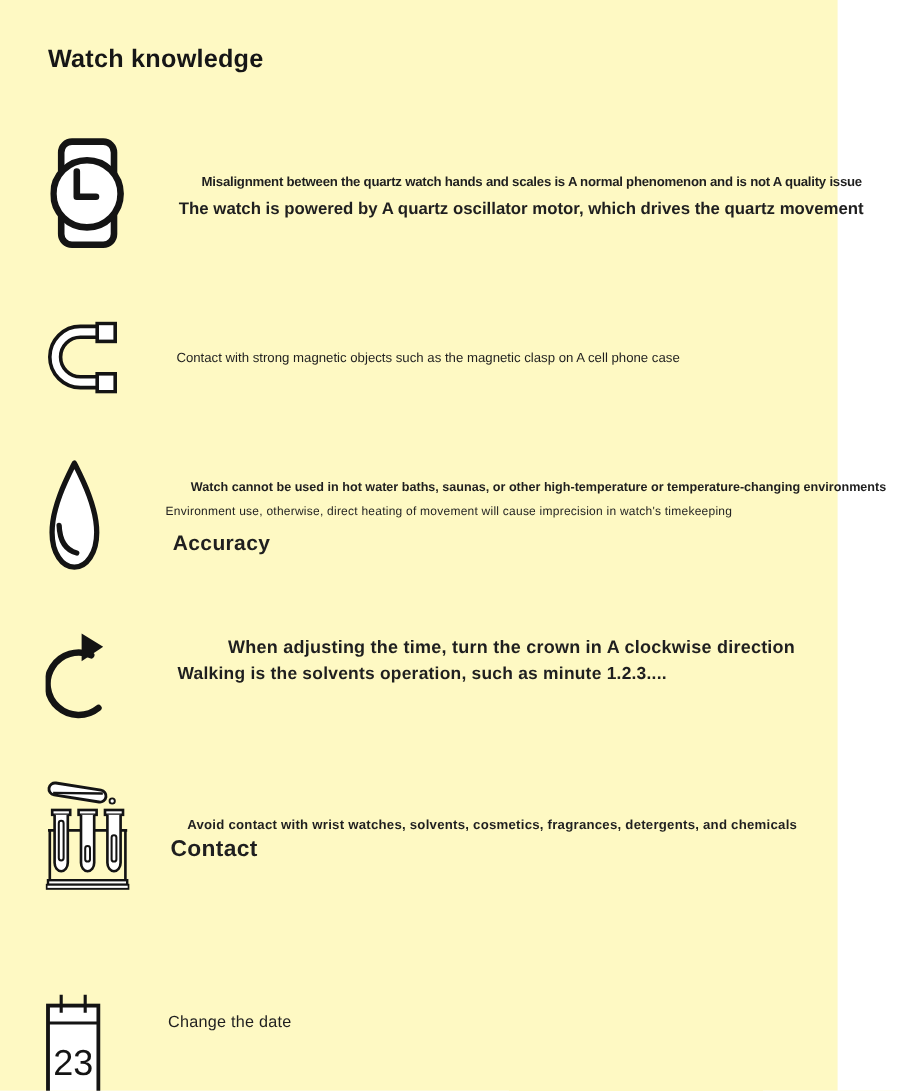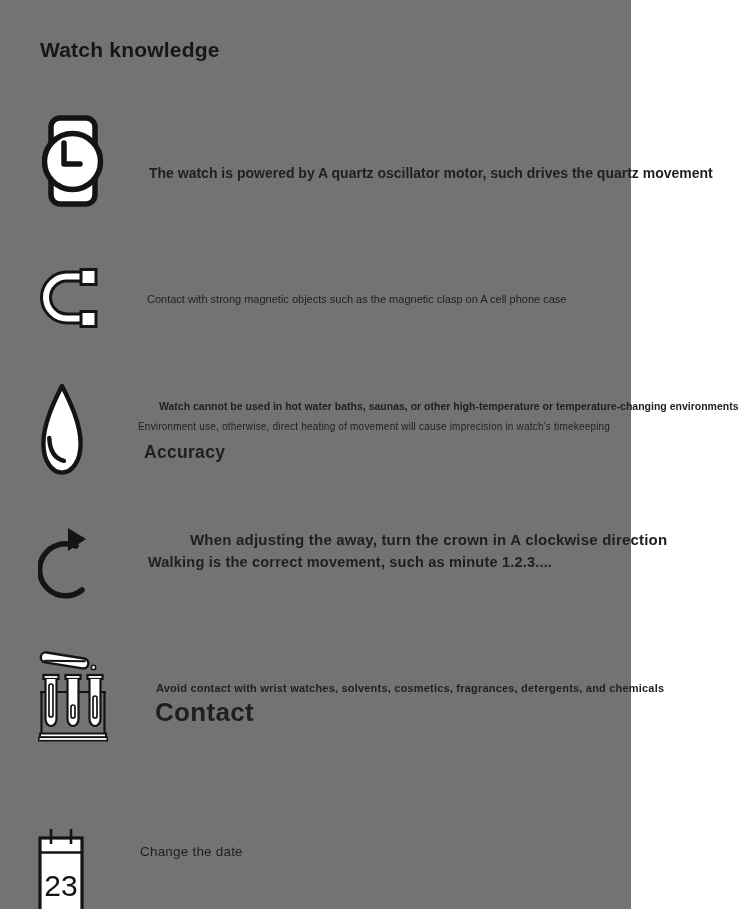--- a/index.html
+++ b/index.html
@@ -4,21 +4,21 @@
 <style>
   html,body { margin:0; padding:0; }
   body {
     width:750px; height:909px;
     background:#ffffff;
     font-family:"Liberation Sans", sans-serif;
     color:#1e1e1e;
     position:relative;
     overflow:hidden;
   }
-  .page { position:absolute; inset:0; width:631px; height:909px; background:#737373; }
+  .page { position:absolute; inset:0; width:698px; height:909px; background:#fef9c3; }
 
   .page-title {
     position:absolute; left:40px; top:38px;
     font-size:21px; font-weight:700; letter-spacing:.2px; color:#161616;
     white-space:nowrap;
   }
 
   .icon { position:absolute; }
   .icon svg { display:block; width:100%; height:100%; }
 
@@ -43,21 +43,21 @@
 
   
   .icon-rotate  { left:38px;  top:526px; width:60px; height:80px; }
   .s3l0 { left:190px; top:531px; font-size:15px;   font-weight:700; letter-spacing:.2px; }
   .s3l1 { left:148px; top:554px; font-size:14.5px; font-weight:700; letter-spacing:.2px; }
   .s3l2 { left:153px; top:581px; font-size:12.5px; font-weight:500; letter-spacing:.2px; }
 
   
   .icon-tubes   { left:38px;  top:650px; width:70px; height:92px; }
   .s4l0 { left:156px; top:682px; font-size:11px; font-weight:600; letter-spacing:.2px; }
-  .s4l1 { left:142px; top:697px; font-size:26px;   font-weight:700; letter-spacing:.3px;margin-left:13px; }
+  .s4l1 { left:142px; top:697px; font-size:19px;   font-weight:700; letter-spacing:.3px; }
 
   
   .icon-calendar{ left:38px;  top:828px; width:46px; height:88px; }
   .s5l0 { left:210px; top:822px; font-size:15px;   font-weight:700; letter-spacing:.3px; }
   .s5l1 { left:140px; top:844px; font-size:13.5px; font-weight:400; letter-spacing:.2px; }
 
   .cal-num { font-family:"Liberation Sans", sans-serif; }
 </style>
 </head>
 <body>
@@ -66,21 +66,22 @@
 
   <div class="page-title">Watch knowledge</div>
 
   <div class="icon icon-watch">
     <svg viewBox="0 0 62 92" fill="none" xmlns="http://www.w3.org/2000/svg">
       <rect x="9" y="3" width="44" height="86" rx="9" fill="#fff" stroke="#141414" stroke-width="5.5"></rect>
       <circle cx="30.5" cy="46.5" r="28" fill="#fff" stroke="#141414" stroke-width="5.5"></circle>
       <path d="M22 28 V49 H38" stroke="#141414" stroke-width="5.5" stroke-linecap="round" stroke-linejoin="round"></path>
     </svg>
   </div>
-  <div class="t s0l1">The watch is powered by A quartz oscillator motor, such drives the quartz movement</div>
+  <div class="t s0l0">Misalignment between the quartz watch hands and scales is A normal phenomenon and is not A quality issue</div>
+  <div class="t s0l1">The watch is powered by A quartz oscillator motor, which drives the quartz movement</div>
 
   <div class="icon icon-magnet">
     <svg viewBox="0 0 58 60" fill="none" xmlns="http://www.w3.org/2000/svg">
       <path d="M50 8.5 H27 A21 21 0 0 0 27 50.5 H50" stroke="#141414" stroke-width="12"></path>
       <path d="M50 8.5 H27 A21 21 0 0 0 27 50.5 H50" stroke="#ffffff" stroke-width="6"></path>
       <rect x="41" y="1.5" width="15" height="15" fill="#fff" stroke="#141414" stroke-width="3"></rect>
       <rect x="41" y="43.5" width="15" height="15" fill="#fff" stroke="#141414" stroke-width="3"></rect>
     </svg>
   </div>
   <div class="t s1l2">Contact with strong magnetic objects such as the magnetic clasp on A cell phone case</div>
@@ -94,22 +95,22 @@
   <div class="t s2l0">Watch cannot be used in hot water baths, saunas, or other high-temperature or temperature-changing environments</div>
   <div class="t s2l1">Environment use, otherwise, direct heating of movement will cause imprecision in watch's timekeeping</div>
   <div class="t s2l2">Accuracy</div>
 
   <div class="icon icon-rotate">
     <svg viewBox="0 0 60 80" fill="none" xmlns="http://www.w3.org/2000/svg">
       <path d="M44 64 A26 26 0 1 1 38 20" stroke="#141414" stroke-width="5.5" stroke-linecap="round"></path>
       <polygon points="30,2 48,13 30,25" fill="#141414"></polygon>
     </svg>
   </div>
-  <div class="t s3l0">When adjusting the away, turn the crown in A clockwise direction</div>
-  <div class="t s3l1">Walking is the correct movement, such as minute 1.2.3....</div>
+  <div class="t s3l0">When adjusting the time, turn the crown in A clockwise direction</div>
+  <div class="t s3l1">Walking is the solvents operation, such as minute 1.2.3....</div>
 
   <div class="icon icon-tubes">
     <svg viewBox="0 0 70 92" fill="none" xmlns="http://www.w3.org/2000/svg">
       <g transform="rotate(9 5 6)">
         <rect x="3" y="2" width="48" height="10" rx="5" fill="#fff" stroke="#141414" stroke-width="2.4"></rect>
         <line x1="7" y1="10.5" x2="48" y2="4.5" stroke="#141414" stroke-width="2"></line>
       </g>
       <circle cx="55.5" cy="17.5" r="2.2" fill="#fff" stroke="#141414" stroke-width="1.6"></circle>
       <line x1="2" y1="42" x2="68" y2="42" stroke="#141414" stroke-width="2.2"></line>
 

